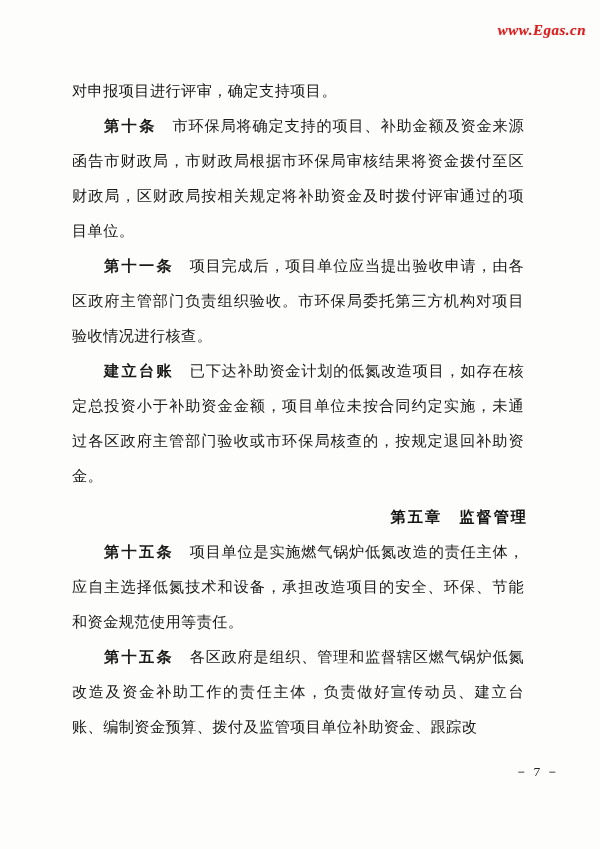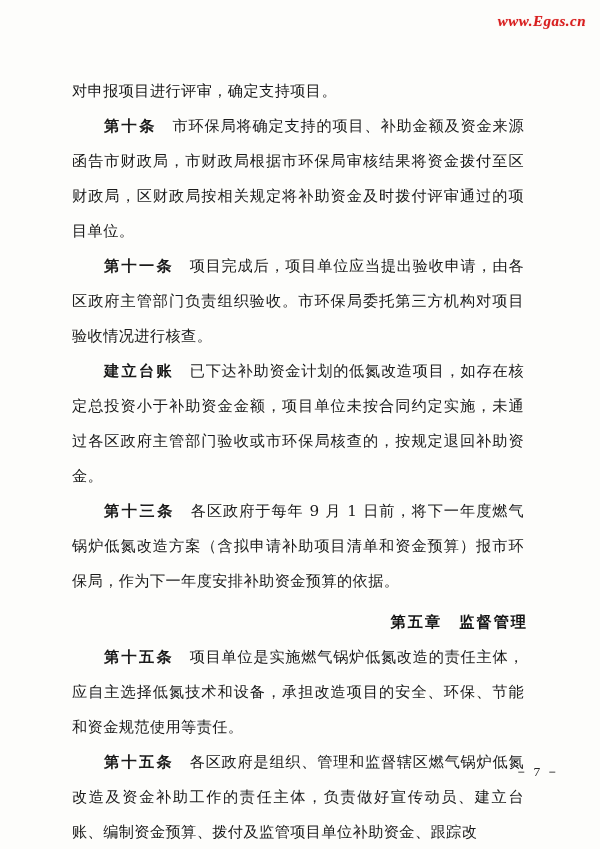--- a/index.html
+++ b/index.html
@@ -16,21 +16,21 @@
   }
   .page {
     position: relative;
     width: 600px;
     height: 849px;
     background: #fdfdfb;
     box-sizing: border-box;
   }
   .watermark {
     position: absolute;
-    top: 13px;
+    top: 22px;
     right: 14px;
     font-family: "Liberation Serif", serif;
     font-style: italic;
     font-weight: bold;
     font-size: 15px;
     color: #d81e1e;
     letter-spacing: 0.5px;
     text-shadow: 0 0 1px rgba(216,30,30,0.4);
     text-align: right;
   }
@@ -92,21 +92,20 @@
   <div class="doc-body">
 
     <p class="para"><span>对申报项目进行评审，确定支持项目。</span></p>
 
     <p class="para indent"><span class="artnum">第十条</span><span class="gap">　</span><span>市环保局将确定支持的项目、补助金额及资金来源函告市财政局，市财政局根据市环保局审核结果将资金拨付至区财政局，区财政局按相关规定将补助资金及时拨付评审通过的项目单位。</span></p>
 
     <p class="para indent"><span class="artnum">第十一条</span><span class="gap">　</span><span>项目完成后，项目单位应当提出验收申请，由各区政府主管部门负责组织验收。市环保局委托第三方机构对项目验收情况进行核查。</span></p>
 
     <p class="para indent"><span class="artnum">建立台账</span><span class="gap">　</span><span>已下达补助资金计划的低氮改造项目，如存在核定总投资小于补助资金金额，项目单位未按合同约定实施，未通过各区政府主管部门验收或市环保局核查的，按规定退回补助资金。</span></p>
 
-    <p class="para indent"><span class="artnum">第十三条</span><span class="gap">　</span><span>各区政府于每年 9 月 1 日前，将下一年度燃气锅炉低氮改造方案（含拟申请补助项目清单和资金预算）报市环保局，作为下一年度安排补助资金预算的依据。</span></p>
 
     <h2 class="section-title">第五章　监督管理</h2>
 
     <p class="para indent"><span class="artnum">第十五条</span><span class="gap">　</span><span>项目单位是实施燃气锅炉低氮改造的责任主体，应自主选择低氮技术和设备，承担改造项目的安全、环保、节能和资金规范使用等责任。</span></p>
 
     <p class="para indent"><span class="artnum">第十五条</span><span class="gap">　</span><span>各区政府是组织、管理和监督辖区燃气锅炉低氮改造及资金补助工作的责任主体，负责做好宣传动员、建立台账、编制资金预算、拨付及监管项目单位补助资金、跟踪改</span></p>
 
   </div>
 
   <div class="page-number">－ 7 －</div>

